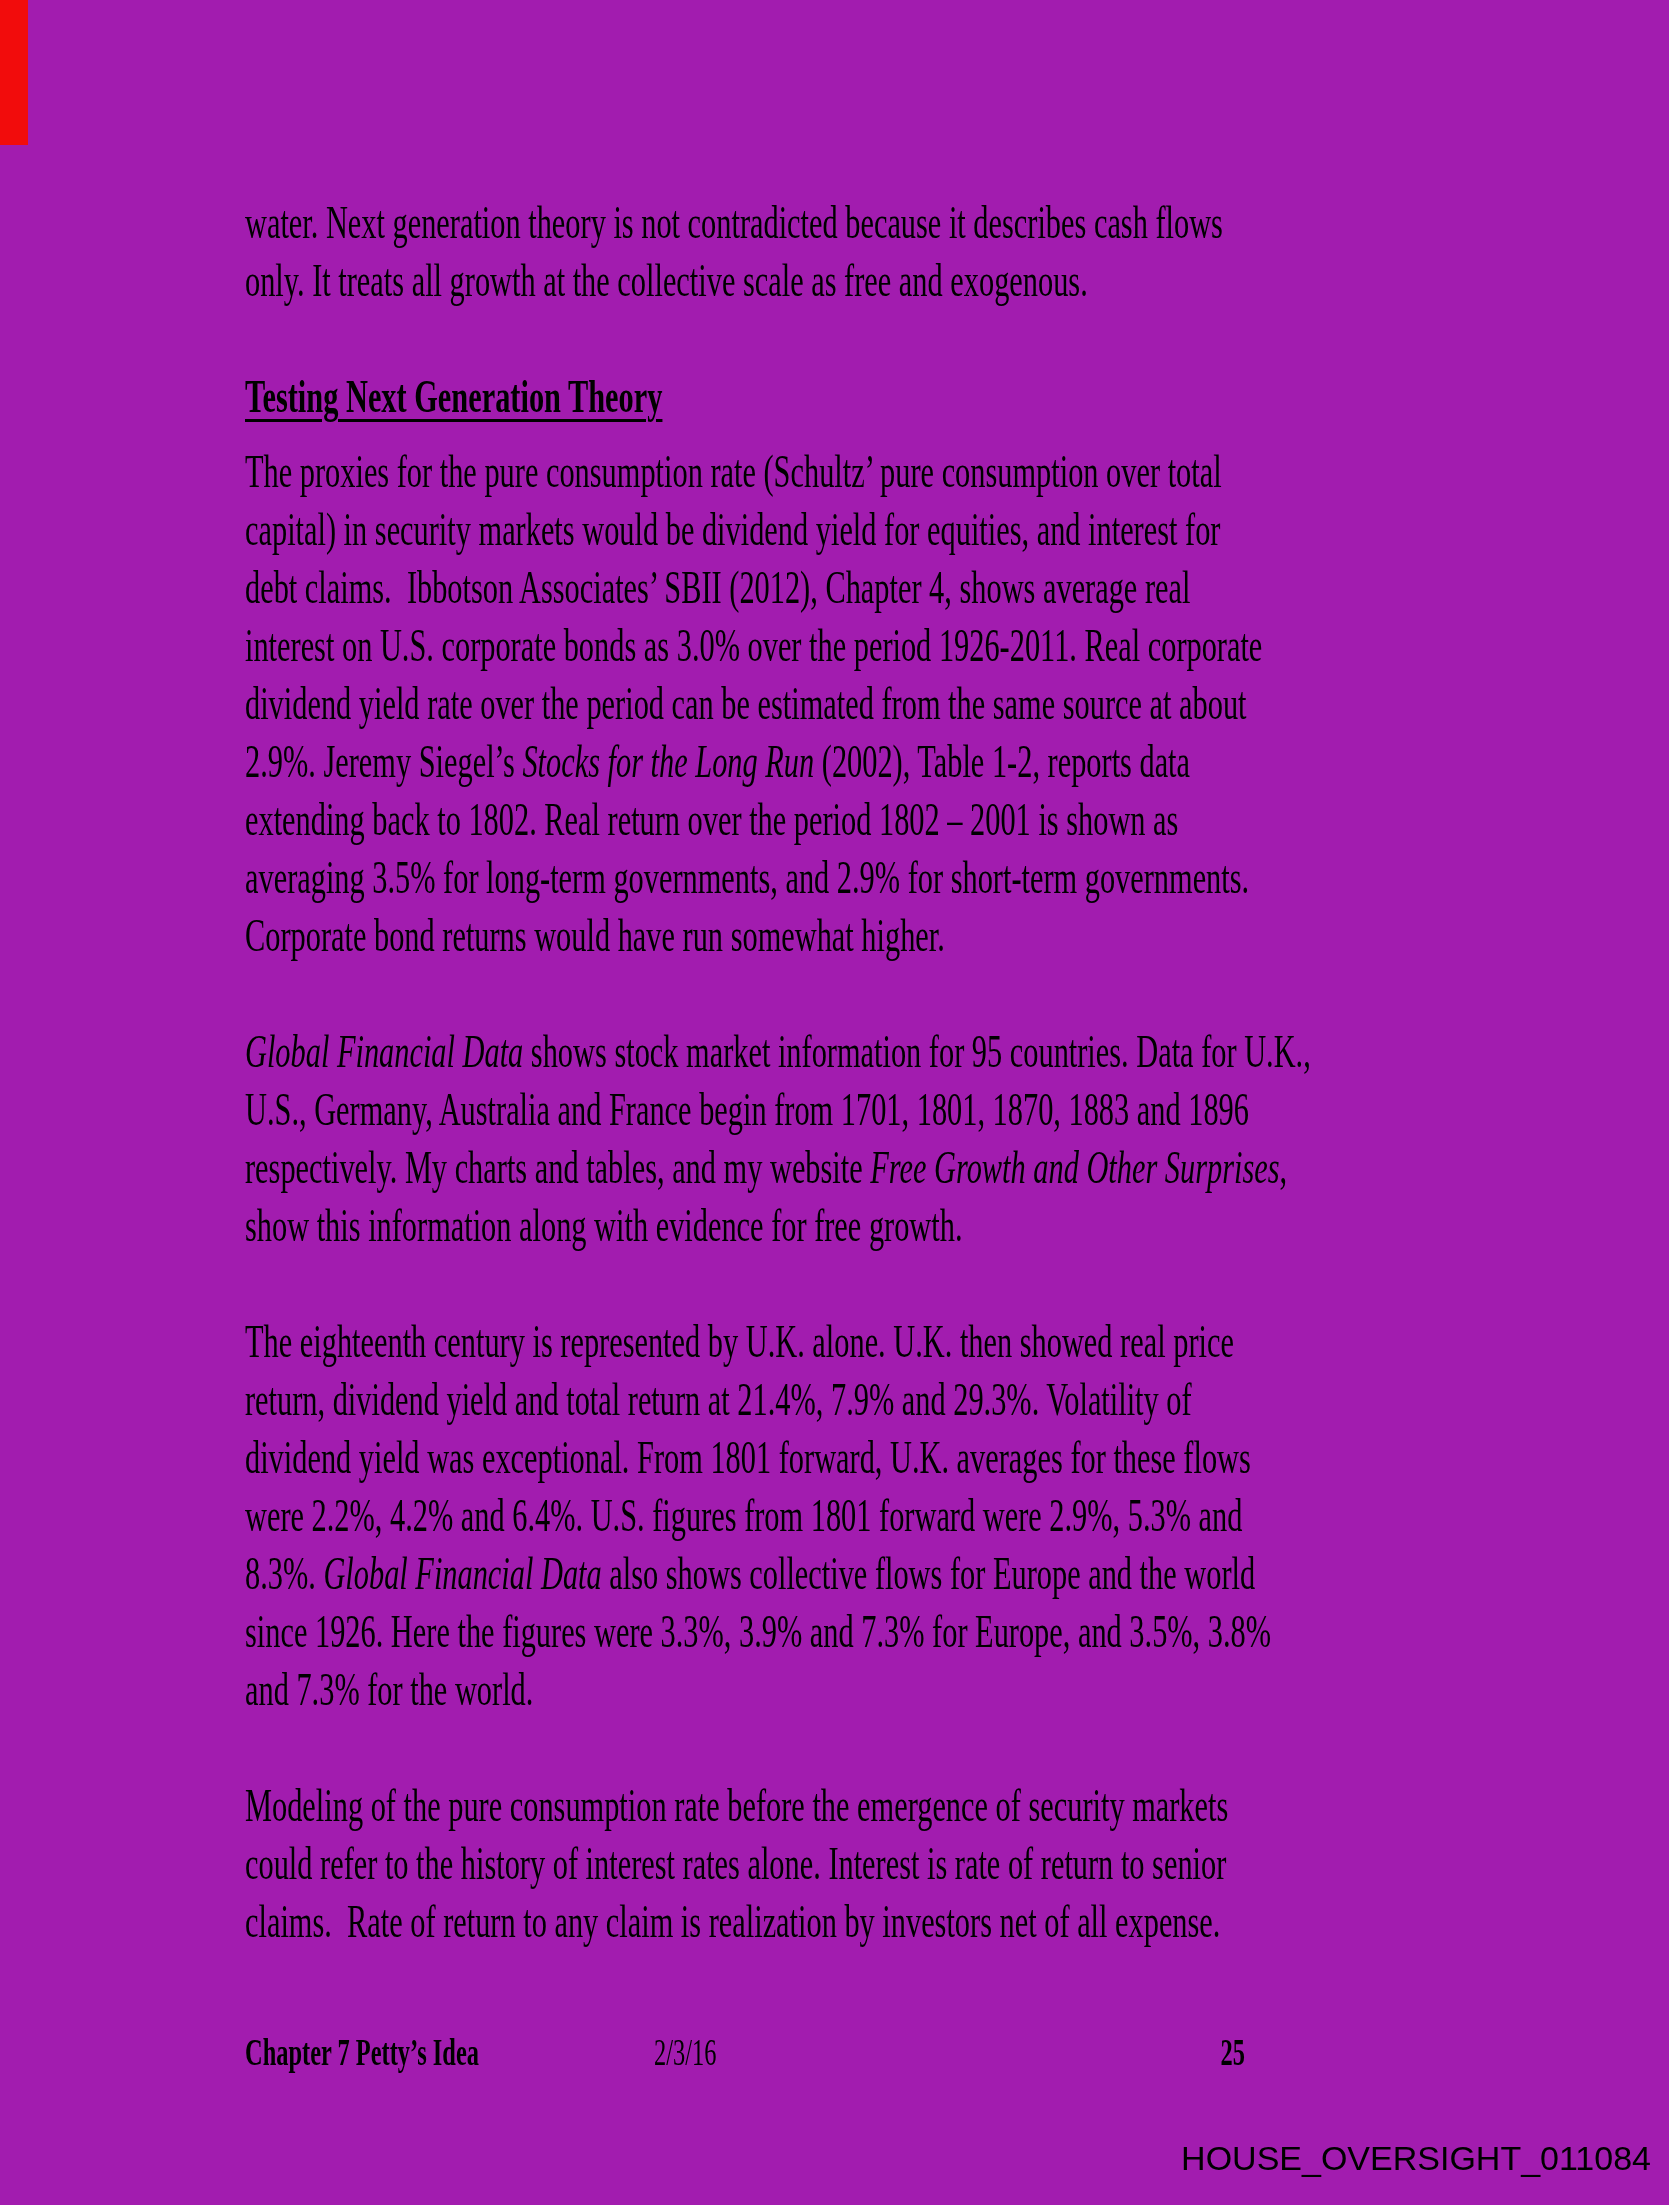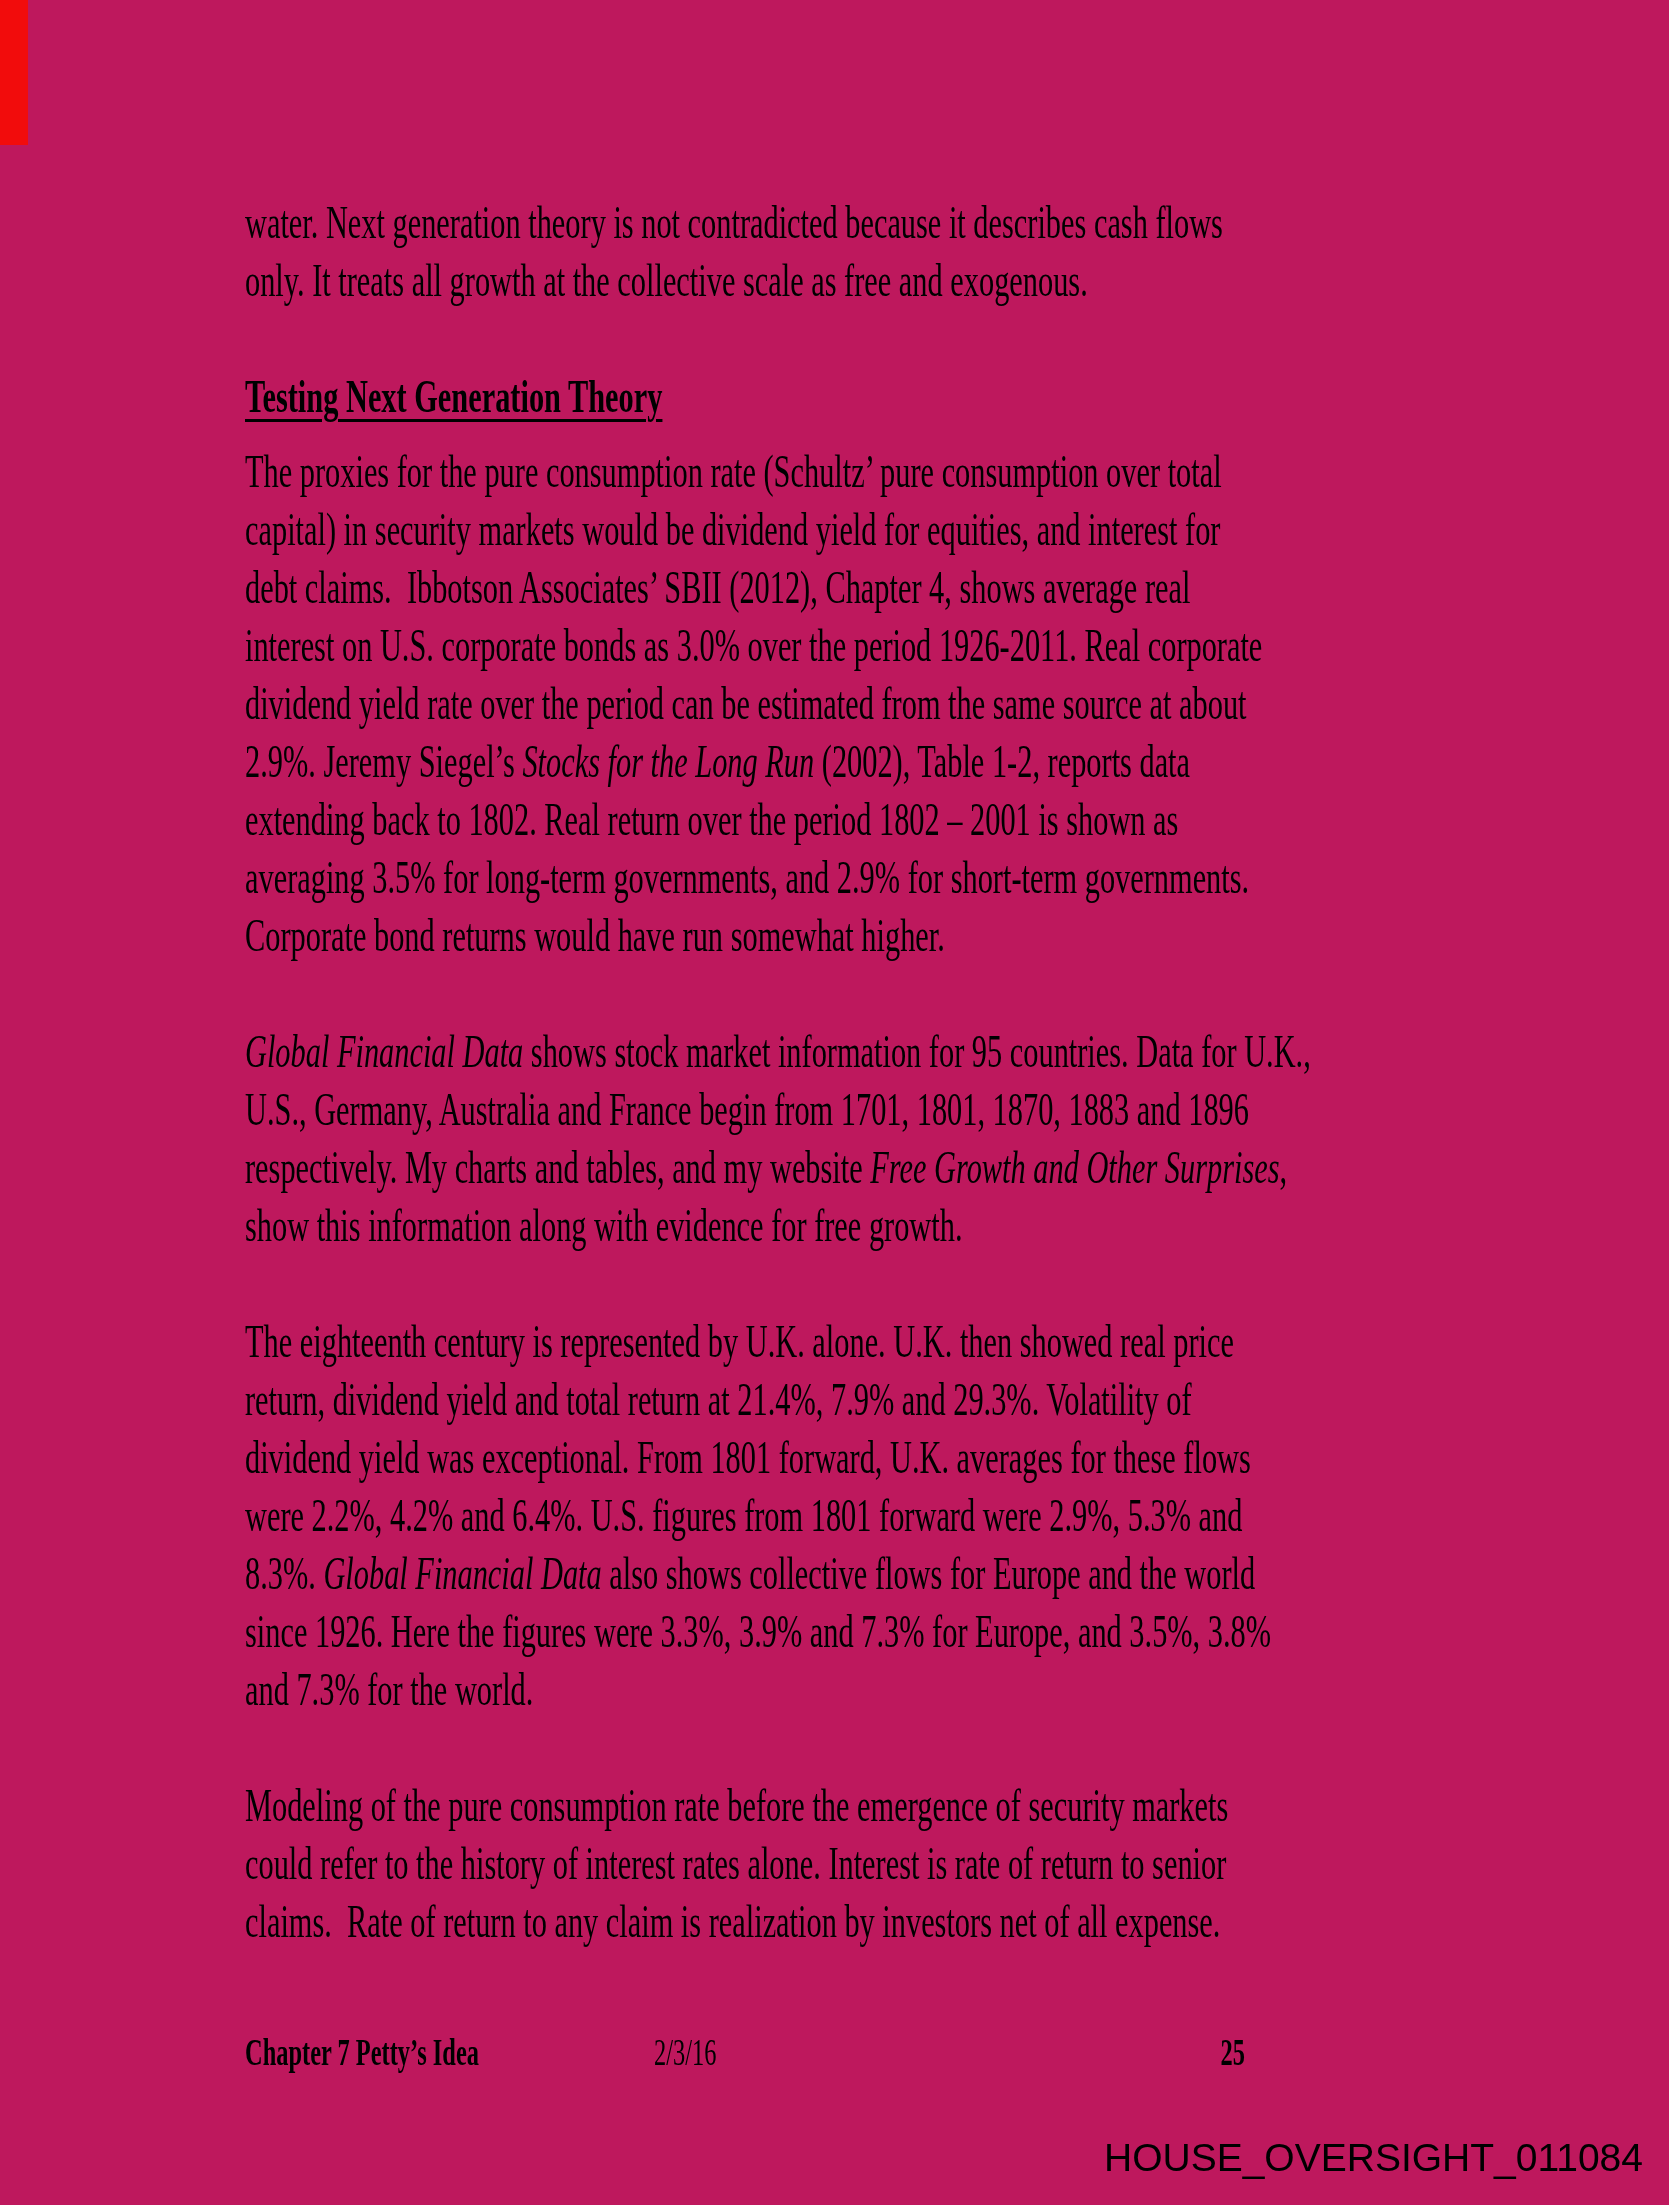--- a/index.html
+++ b/index.html
@@ -4,21 +4,21 @@
 <style>
   html, body {
     margin: 0;
     padding: 0;
     background: #ffffff;
   }
   .page {
     position: relative;
     width: 1669px;
     height: 2205px;
-    background: #be185d;
+    background: #a21caf;
     overflow: hidden;
     font-family: "Liberation Serif", serif;
     color: #000000;
   }
   .red-mark {
     position: absolute;
     left: 0;
     top: 0;
     width: 27.5px;
     height: 145px;
@@ -70,24 +70,24 @@
   .footer .f-right { text-align: center; font-weight: bold; }
   .footer .f-col > span {
     display: inline-block;
     transform: scaleX(0.66);
   }
   .footer .f-left > span { transform-origin: 0 50%; }
   .footer .f-center > span { transform-origin: 50% 50%; }
   .footer .f-right > span { transform-origin: 100% 50%; }
   .bates-stamp {
     position: absolute;
-    right: 26px;
+    right: 18px;
     top: 2139px;
     font-family: "Liberation Sans", sans-serif;
-    font-size: 39px;
+    font-size: 34px;
     line-height: 38px;
     white-space: pre;
   }
 </style>
 </head>
 <body>
 
 <div class="page">
 
   <div class="red-mark" style="background: rgb(242, 12, 12);"></div>

